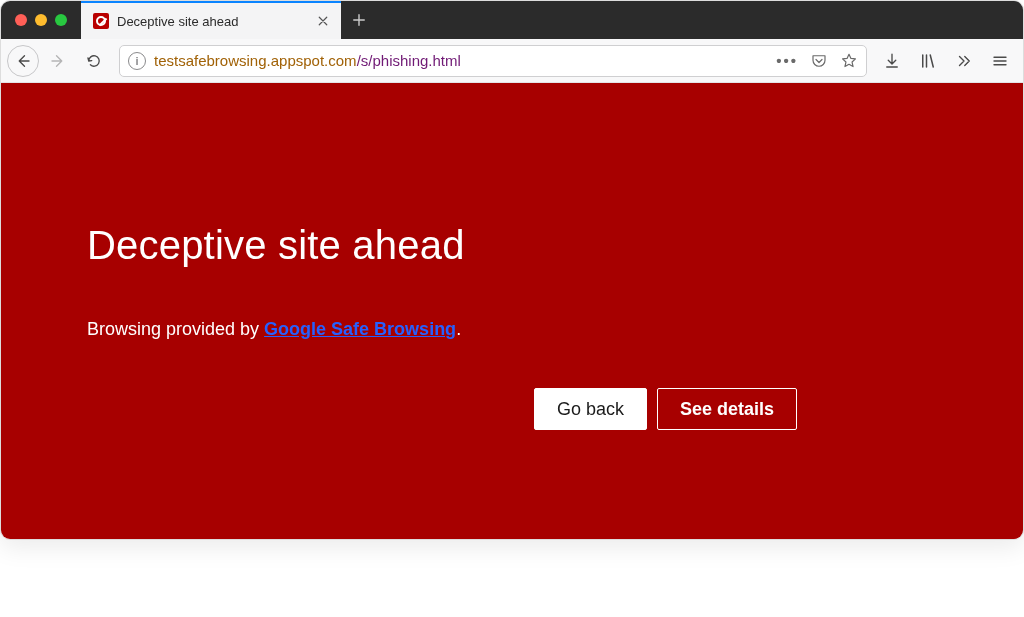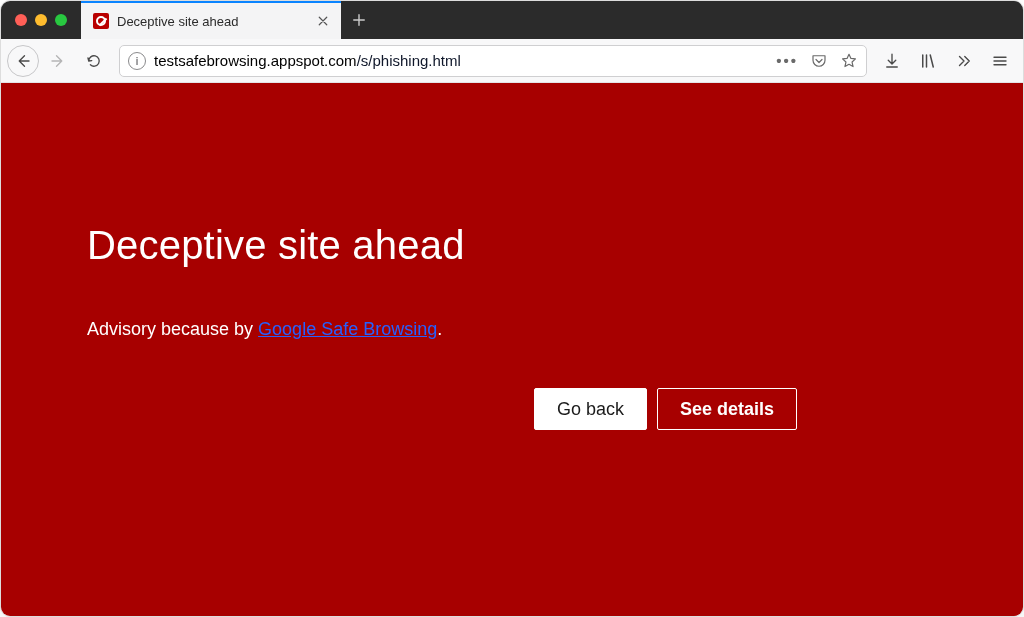--- a/index.html
+++ b/index.html
@@ -1,18 +1,18 @@
 <!DOCTYPE html>
 <html><head>
 <meta charset="utf-8">
 <style>
   * { box-sizing: border-box; margin: 0; padding: 0; }
   html, body { width: 1024px; height: 617px; font-family: -apple-system, BlinkMacSystemFont, "Segoe UI", Helvetica, Arial, sans-serif; overflow: hidden; background: #fff; }
   .window {
-    width: 1024px; height: 617px; border-radius: 10px; overflow: hidden;
+    width: 1024px; height: 540px; border-radius: 10px; overflow: hidden;
     border: 1px solid #ddd; box-shadow: 0 8px 24px rgba(0,0,0,0.08);
     display: flex; flex-direction: column; background: #fff;
   }
   
   .tabstrip {
     height: 38px; background: #2b2b2b; display: flex; align-items: stretch;
   }
   .traffic-lights { display: flex; align-items: center; gap: 8px; padding: 0 14px; }
   .dot { width: 12px; height: 12px; border-radius: 50%; }
   .dot.red { background: #ff5f57; }
@@ -47,34 +47,34 @@
   .tbtn.disabled { color:#b5b5b6; }
   .tbtn.circle { border:1px solid #c7c7c9; border-radius:50%; width:32px; height:32px; }
   .tbtn svg { width:18px; height:18px; }
   .urlbar {
     flex:1; height:32px; border:1px solid #cfcfd1; border-radius:5px; background:#fff;
     display:flex; align-items:center; padding:0 8px; gap:8px; margin:0 6px;
     color:#6a6a6a; font-size:15px;
   }
   .urlbar .info-icon { width:18px; height:18px; border:1.5px solid #8a8a8c; border-radius:50%; display:flex; align-items:center; justify-content:center; font-size:11px; font-weight:600; color:#8a8a8c; }
   .urlbar .urltext { flex:1; white-space:nowrap; overflow:hidden; }
-  .urlbar .domain { color:#000000; }
-  .urlbar .path { color:#0f172a; }
+  .urlbar .domain { color:#a16207; }
+  .urlbar .path { color:#701a75; }
   .urlbar .right-icons { display:flex; align-items:center; gap:12px; color:#6a6a6a; }
   .urlbar .right-icons svg { width:18px; height:18px; }
   .urlbar .dots { letter-spacing:2px; font-weight:700; color:#6a6a6a; }
 
   
   .content {
     flex:1; background:#a70000; color:#fff; display:flex; flex-direction:column;
   }
   .panel { max-width: 860px; padding: 140px 30px 0 86px; }
   .title { font-size: 40px; font-weight:300; letter-spacing:0.2px; margin-bottom: 48px; }
   .body { font-size:18px; line-height:1.45; margin-bottom:18px; max-width: 830px; }
-  .link { color:#2660ff; text-decoration:underline; cursor:pointer; }
+  .link { color:#2660ff; text-decoration:underline; cursor:pointer;font-weight:bold; }
   .buttons { display:flex; justify-content:flex-end; gap:10px; margin-top:46px; padding-right:34px; }
   .btn {
     height:42px; padding:16px 22px; font-size:18px; display:flex; align-items:center; justify-content:center;
     cursor:pointer; border-radius:2px;
   }
   .btn.primary { background:#fff; color:#1b1b1b; border:1px solid #fff; }
   .btn.secondary { background:transparent; color:#fff; border:1.5px solid #fff;font-weight:bold; }
 </style>
 </head>
 <body>
@@ -157,21 +157,21 @@
       <svg viewBox="0 0 24 24">
           <path d="M4 7 H20 M4 12 H20 M4 17 H20" stroke="currentColor" stroke-width="1.8" stroke-linecap="round"></path>
         </svg>
     </div>
   </div>
 
   <div class="content">
     <div class="panel">
       <div class="title">Deceptive site ahead</div>
       <div class="body">
-        <span>Advisory because by </span><a class="link">Google Safe Browsing</a><span>.</span>
+        <span>Browsing provided by </span><a class="link">Google Safe Browsing</a><span>.</span>
       </div>
       <div class="buttons">
         <div class="btn primary">Go back</div>
         <div class="btn secondary">See details</div>
       </div>
     </div>
   </div>
 
 </div>
 

